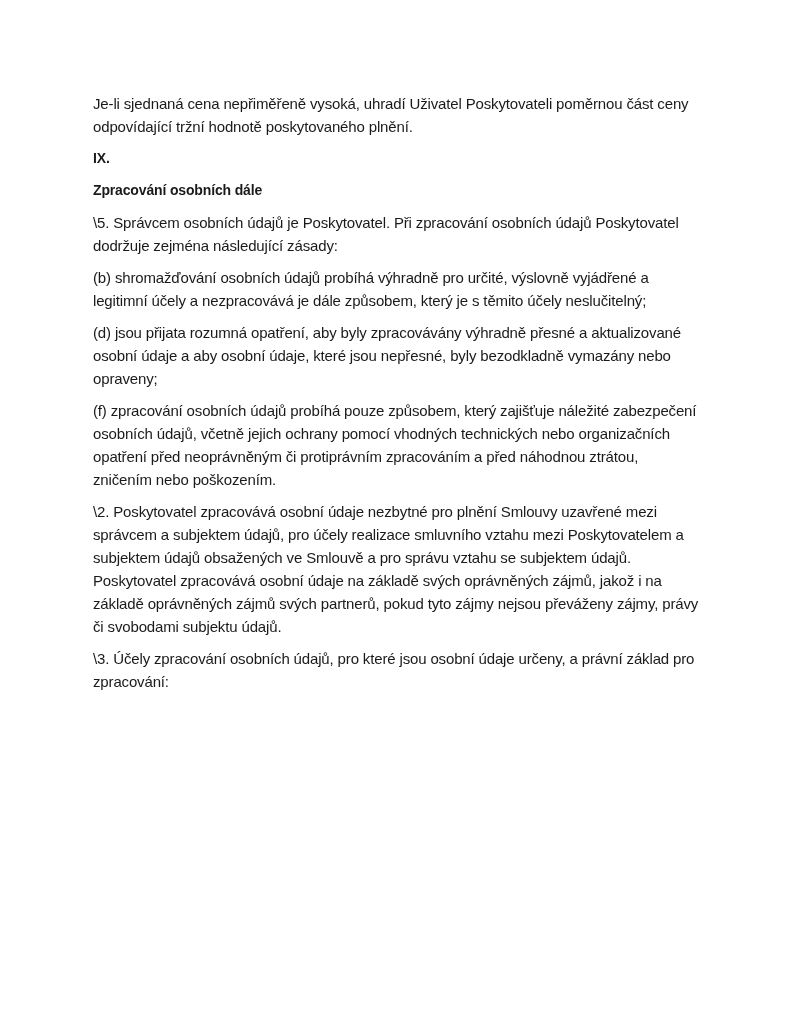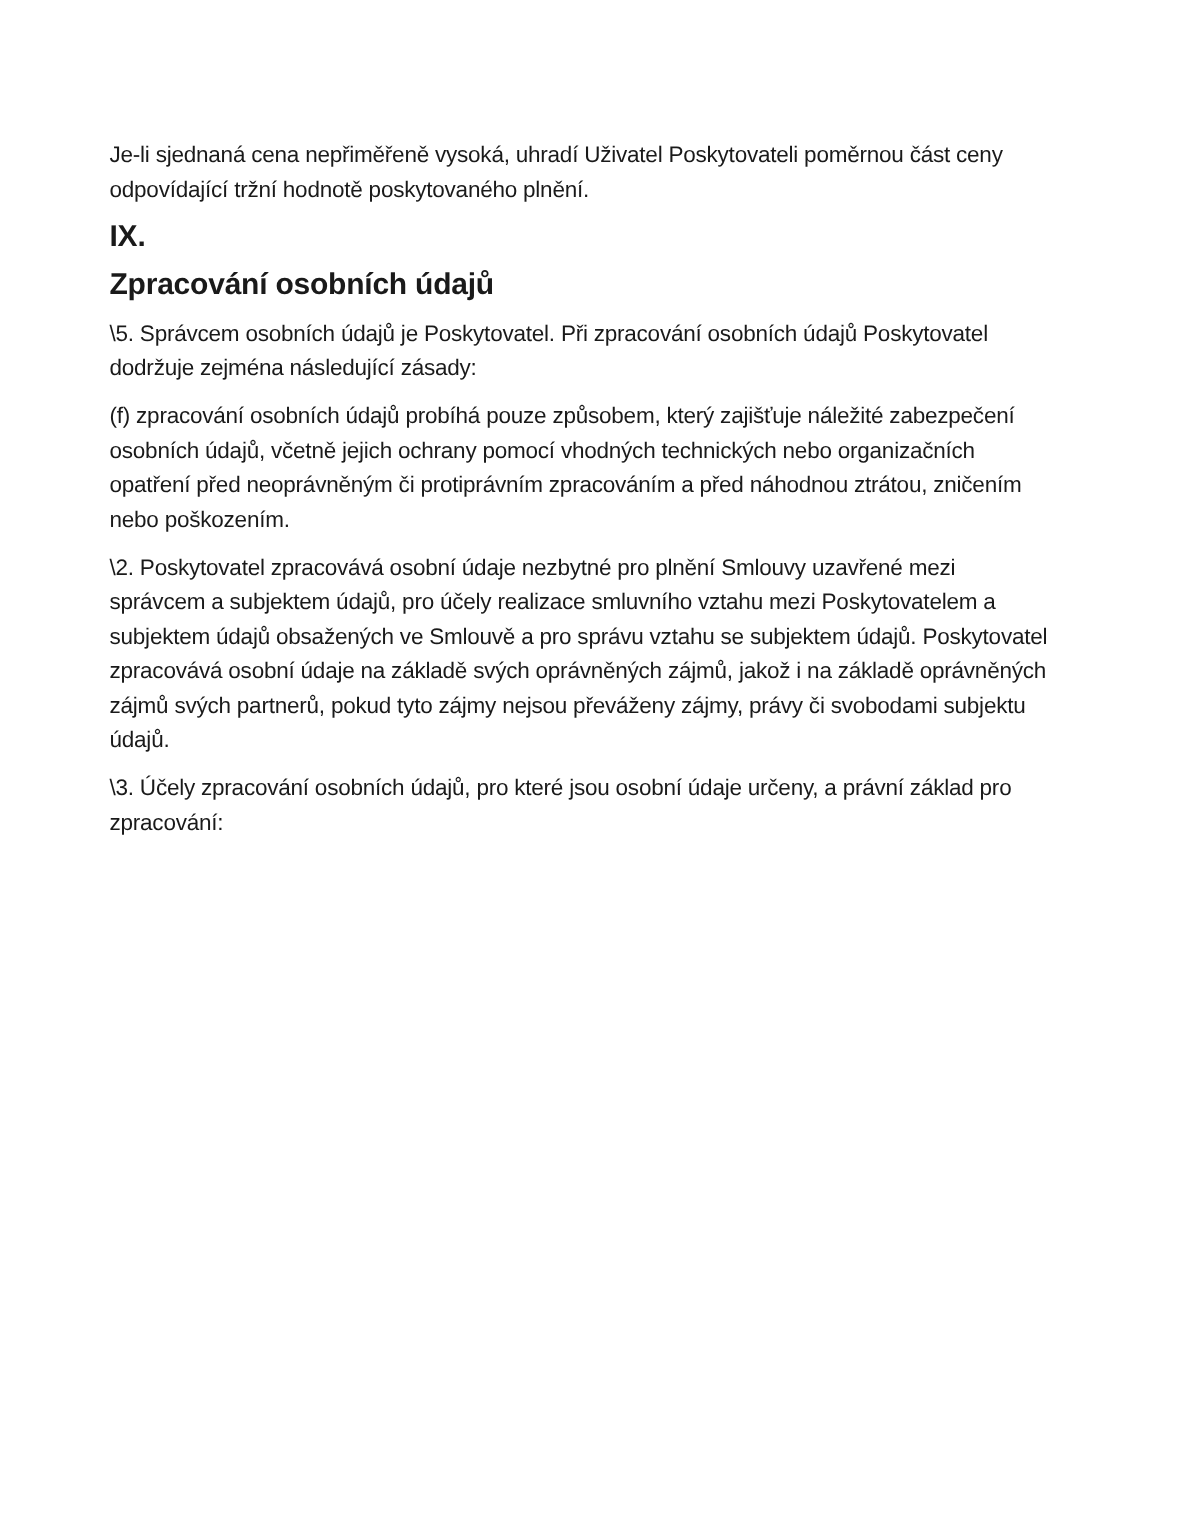--- a/index.html
+++ b/index.html
@@ -9,43 +9,45 @@
   }
   body {
     width: 791px;
     height: 1024px;
     overflow: hidden;
   }
   .page {
     box-sizing: border-box;
     width: 791px;
     height: 1024px;
-    padding: 92px 92px 0 73px;
+    padding: 92px 92px 0 93px;
     background: #ffffff;
     color: #1a1a1a;
     font-family: "Liberation Sans", "DejaVu Sans", sans-serif;
     font-size: 15px;
     line-height: 23px;
     letter-spacing: -0.15px;
   }
   .page p.body-para {
     margin: 0 0 9px 0;
     font-weight: 400;
   }
   .page h2.heading {
     margin: 0 0 9px 0;
-    font-size: 20px;
+    font-size: 14px;
     line-height: 23px;
     font-weight: 700;
   }
 </style>
 </head>
 <body>
 
 <div class="page">
   <p class="body-para">Je-li sjednaná cena nepřiměřeně vysoká, uhradí Uživatel Poskytovateli poměrnou část ceny odpovídající tržní hodnotě poskytovaného plnění.</p>
   <h2 class="heading">IX.</h2>
-  <h2 class="heading">Zpracování osobních údajů</h2>
+  <h2 class="heading">Zpracování osobních dále</h2>
   <p class="body-para">\5. Správcem osobních údajů je Poskytovatel. Při zpracování osobních údajů Poskytovatel dodržuje zejména následující zásady:</p>
+  <p class="body-para">(b) shromažďování osobních údajů probíhá výhradně pro určité, výslovně vyjádřené a legitimní účely a nezpracovává je dále způsobem, který je s těmito účely neslučitelný;</p>
+  <p class="body-para">(d) jsou přijata rozumná opatření, aby byly zpracovávány výhradně přesné a aktualizované osobní údaje a aby osobní údaje, které jsou nepřesné, byly bezodkladně vymazány nebo opraveny;</p>
   <p class="body-para">(f) zpracování osobních údajů probíhá pouze způsobem, který zajišťuje náležité zabezpečení osobních údajů, včetně jejich ochrany pomocí vhodných technických nebo organizačních opatření před neoprávněným či protiprávním zpracováním a před náhodnou ztrátou, zničením nebo poškozením.</p>
   <p class="body-para">\2. Poskytovatel zpracovává osobní údaje nezbytné pro plnění Smlouvy uzavřené mezi správcem a subjektem údajů, pro účely realizace smluvního vztahu mezi Poskytovatelem a subjektem údajů obsažených ve Smlouvě a pro správu vztahu se subjektem údajů. Poskytovatel zpracovává osobní údaje na základě svých oprávněných zájmů, jakož i na základě oprávněných zájmů svých partnerů, pokud tyto zájmy nejsou převáženy zájmy, právy či svobodami subjektu údajů.</p>
   <p class="body-para">\3. Účely zpracování osobních údajů, pro které jsou osobní údaje určeny, a právní základ pro zpracování:</p>
 </div>
 
 </body></html>

